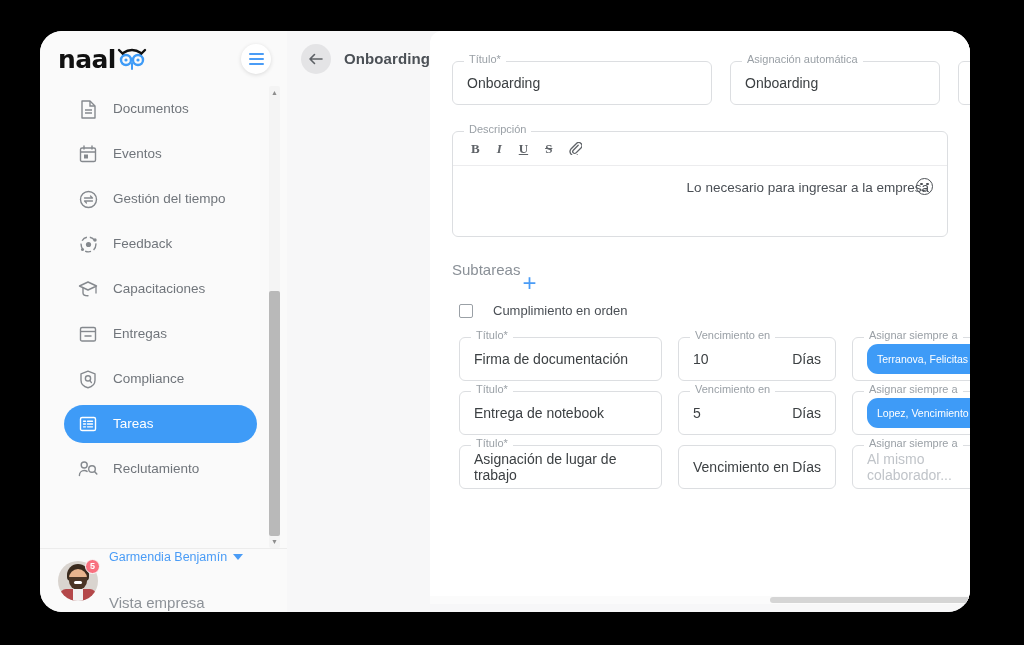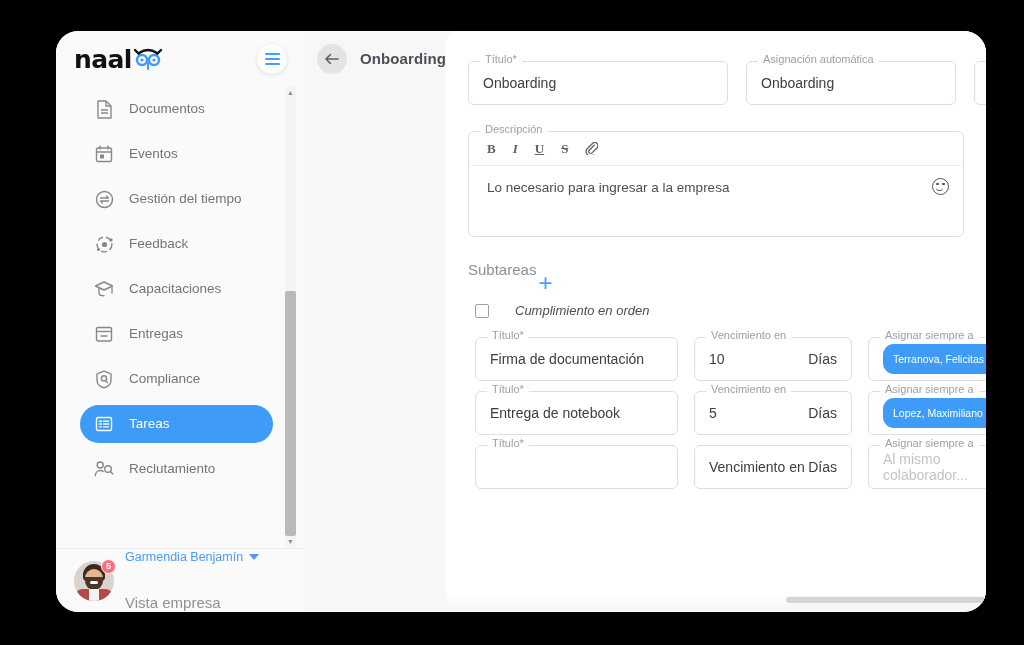--- a/index.html
+++ b/index.html
@@ -6,21 +6,21 @@
   html, body {
     width: 1024px; height: 645px;
     background: #000;
     font-family: "Liberation Sans", sans-serif;
     overflow: hidden;
   }
 
   
   #app-window {
     position: absolute;
-    left: 56px; top: 31px;
+    left: 40px; top: 31px;
     width: 930px; height: 581px;
     background: #ffffff;
     border-radius: 22px;
     overflow: hidden;
     display: flex;
     box-shadow: 0 0 0 0.5px rgba(0,0,0,.08);
   }
 
   
   #sidebar {
@@ -192,20 +192,21 @@
     padding: 0 18px; border-bottom: 1px solid #ececee;
   }
   .tb-btn { font-size: 13px; color: #5f6368; cursor: pointer; line-height: 1; font-family: "Liberation Serif", serif; font-weight: 700; }
   .tb-btn.i { font-style: italic; }
   .tb-btn.u { text-decoration: underline; }
   .tb-btn.s { text-decoration: line-through; }
   .desc-body {
     min-height: 70px; padding: 14px 18px;
     font-size: 13.5px; color: #4a4f55;
     position: relative;
+    text-align: right;
   }
   .emoji-btn {
     position: absolute; right: 14px; top: 12px;
     width: 17px; height: 17px; border-radius: 50%;
     border: 1.6px solid #4d5156; cursor: pointer;
     display: flex; align-items: center; justify-content: center;
   }
   .emoji-btn .eye { position: absolute; width: 2.4px; height: 2.8px; background: #4d5156; border-radius: 1px; top: 3.5px; }
   .emoji-btn .eye.l { left: 3.3px; } .emoji-btn .eye.r { right: 3.3px; }
   .emoji-btn .sm { position: absolute; bottom: 3px; left: 3px; width: 7.4px; height: 4px; border-bottom: 1.6px solid #4d5156; border-radius: 0 0 7px 7px; }
@@ -213,21 +214,21 @@
   
   .sub-head {
     display: flex; align-items: flex-start; 
     margin-bottom: 2px;
   }
   .sub-title { font-size: 15px; color: #8a9097; }
   .plus-btn {
     font-size: 24px; color: #4a9cf6; line-height: 1;
     cursor: pointer; font-weight: 300; margin-top: 10px; padding: 0 2px;
   }
-  .check-row { display: flex; align-items: center; gap: 26px; margin: 8px 0 19px 7px; font-style: italic; }
+  .check-row { display: flex; align-items: center; gap: 20px; margin: 8px 0 19px 7px; }
   .cb {
     width: 14px; height: 14px; border: 1.6px solid #9aa0a6; border-radius: 2px;
     cursor: pointer; flex: 0 0 14px;
   }
   .check-label { font-size: 13px; color: #4a4f55; }
 
   .sub-row { display: flex; align-items: center; gap: 16px; margin-bottom: 10px; padding-left: 7px; }
   .s-titulo { flex: 0 0 203px; }
   .s-venc { flex: 0 0 158px; }
   .s-asig { flex: 0 0 163px; }
@@ -520,34 +521,35 @@
             <span class="fval">Entrega de notebook</span>
           </div>
           <div class="field s-venc">
             <span class="flabel">Vencimiento en</span>
             <span class="fval">5</span>
             <span class="funit">Días</span>
           </div>
           <div class="field s-asig">
             <span class="flabel">Asignar siempre a</span>
             <span class="chip">
-              <span class="chip-label">Lopez, Maximiliano</span>
+              <span class="chip-label">Lopez, Vencimiento</span>
               <span class="chip-x">✕</span>
             </span>
           </div>
           <div class="row-end">
             <span class="cb"></span>
             <span class="d-label">Descripción</span>
 
           </div>
         </div>
 
         <div class="sub-row">
           <div class="field s-titulo">
             <span class="flabel">Título*</span>
+            <span class="fval">Asignación de lugar de trabajo</span>
           </div>
           <div class="field s-venc">
             <span class="fval muted" style="color:#3c4043">Vencimiento en</span>
             <span class="funit">Días</span>
           </div>
           <div class="field s-asig">
             <span class="flabel">Asignar siempre a</span>
             <span class="fval muted">Al mismo colaborador...</span>
           </div>
           <div class="row-end">

